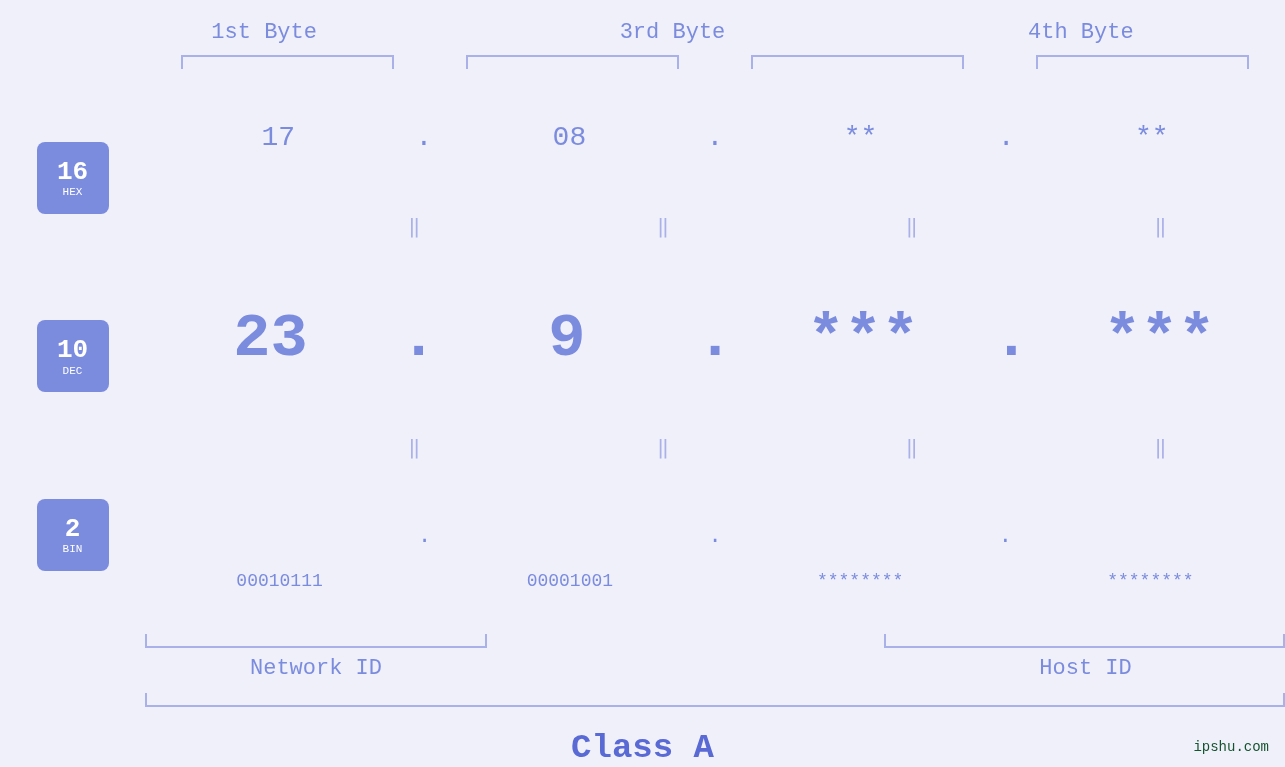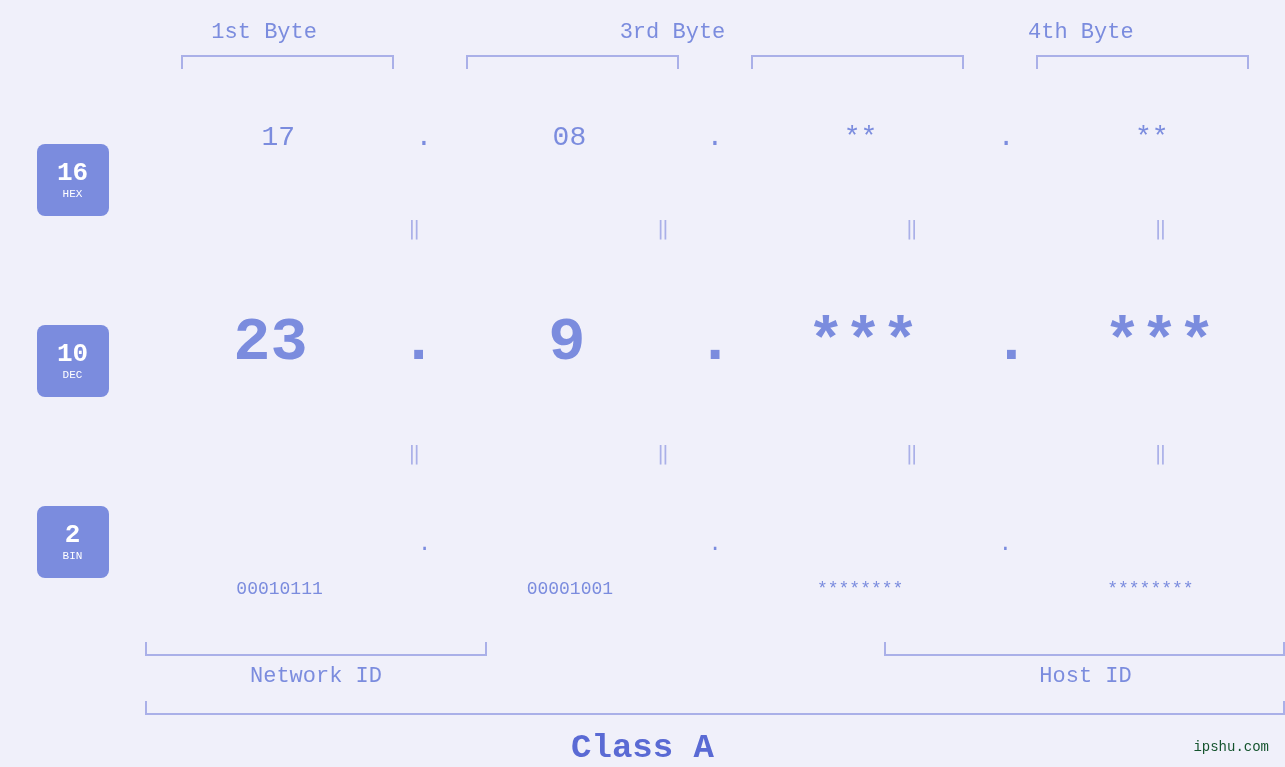--- a/index.html
+++ b/index.html
@@ -242,21 +242,21 @@
       width: 100%;
       height: 14px;
       border-bottom: 2px solid #aab0e8;
       border-left: 2px solid #aab0e8;
       border-right: 2px solid #aab0e8;
     }
 
     .class-label-row {
       display: flex;
       justify-content: flex-start;
-      margin-top: 14px;
+      margin-top: 22px;
     }
 
     .class-label {
       color: #5a6ad4;
       font-size: 34px;
       font-family: 'Courier New', Courier, monospace;
       font-weight: bold;
       text-align: center;
     }
 

